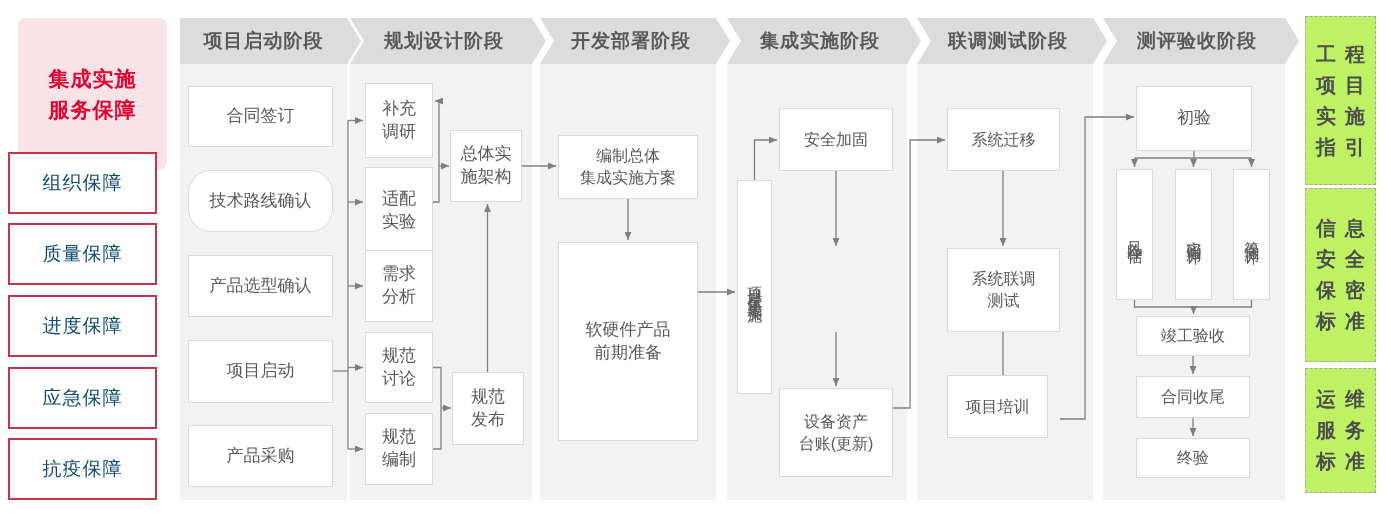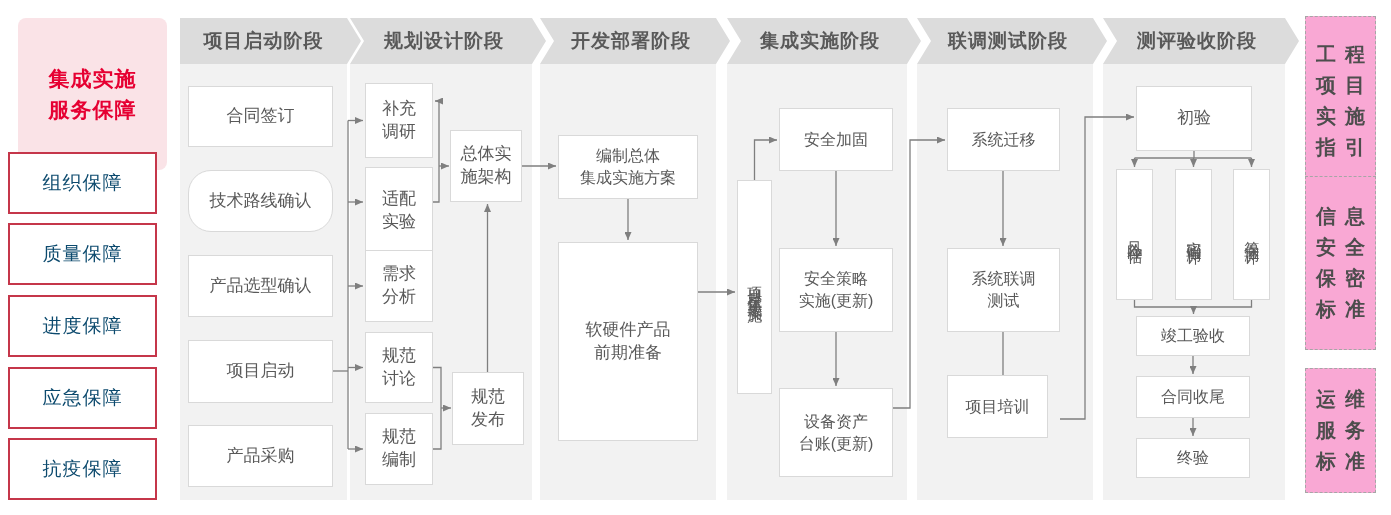--- a/index.html
+++ b/index.html
@@ -35,21 +35,21 @@
     display:flex;align-items:center;justify-content:center;text-align:center;
     color:#e60032;font-weight:bold;font-size:21px;line-height:1.5;white-space:pre-line;letter-spacing:1px;
   }
   .red-box{
     position:absolute;left:8px;width:149px;height:62px;background:#ffffff;border:2px solid #c5364a;
     box-sizing:border-box;display:flex;align-items:center;justify-content:center;
     font-size:19px;color:#0c4a6e;letter-spacing:1px;
   }
   
   .dashed-box{
-    position:absolute;left:1305px;width:71px;background:#f9a8d4;border:1px dashed #a6a6a6;
+    position:absolute;left:1305px;width:71px;background:#bef264;border:1px dashed #a6a6a6;
     box-sizing:border-box;display:flex;align-items:center;justify-content:center;text-align:center;
     font-size:20px;font-weight:bold;color:#4d4d4d;line-height:1.55;white-space:pre-line;
     letter-spacing:9px;padding-left:9px;
   }
   svg.wires{position:absolute;left:0;top:0;z-index:2;pointer-events:none;}
 </style>
 </head>
 <body>
 
 <div id="canvas">
@@ -153,43 +153,41 @@
   <div class="box" style="left:452px;top:372px;width:72px;height:73px;">规范
 发布</div>
 
   <div class="box sm" style="left:558px;top:135px;width:140px;height:64px;">编制总体
 集成实施方案</div>
   <div class="box" style="left:558px;top:242px;width:140px;height:199px;">软硬件产品
 前期准备</div>
 
   <div class="box vbox" style="left:737px;top:180px;width:35px;height:214px;">项目整体集成实施</div>
   <div class="box sm" style="left:779px;top:108px;width:114px;height:63px;">安全加固</div>
-  <div class="box sm" style="left:779px;top:248px;width:114px;height:84px;">安全策略
-实施(更新)</div>
   <div class="box sm" style="left:779px;top:388px;width:114px;height:89px;">设备资产
 台账(更新)</div>
 
   <div class="box sm" style="left:947px;top:108px;width:113px;height:63px;">系统迁移</div>
   <div class="box sm" style="left:947px;top:248px;width:113px;height:84px;">系统联调
 测试</div>
   <div class="box sm" style="left:947px;top:375px;width:101px;height:63px;">项目培训</div>
 
   <div class="box" style="left:1136px;top:86px;width:116px;height:65px;">初验</div>
   <div class="box vbox" style="left:1116px;top:169px;width:37px;height:131px;">风险评估</div>
   <div class="box vbox" style="left:1175px;top:169px;width:37px;height:131px;">密码测评</div>
   <div class="box vbox" style="left:1233px;top:169px;width:37px;height:131px;">等保测评</div>
   <div class="box sm" style="left:1136px;top:316px;width:114px;height:40px;">竣工验收</div>
   <div class="box sm" style="left:1136px;top:376px;width:114px;height:42px;">合同收尾</div>
   <div class="box sm" style="left:1136px;top:438px;width:114px;height:40px;">终验</div>
 
   <div class="dashed-box" style="top:16px;height:169px;">工程
 项目
 实施
 指引</div>
-  <div class="dashed-box" style="top:176px;height:174px;">信息
+  <div class="dashed-box" style="top:188px;height:174px;">信息
 安全
 保密
 标准</div>
   <div class="dashed-box" style="top:368px;height:125px;">运维
 服务
 标准</div>
 
 </div>
 
 </body></html>

